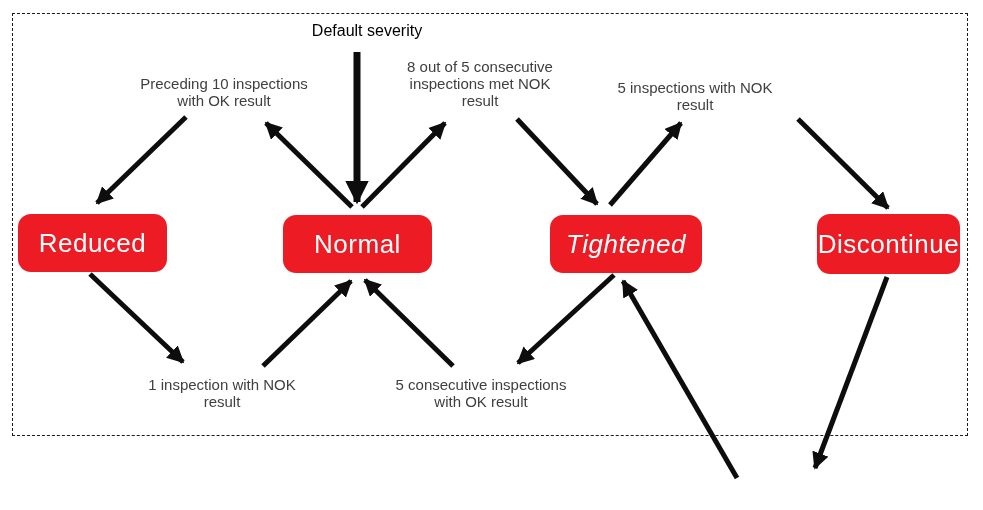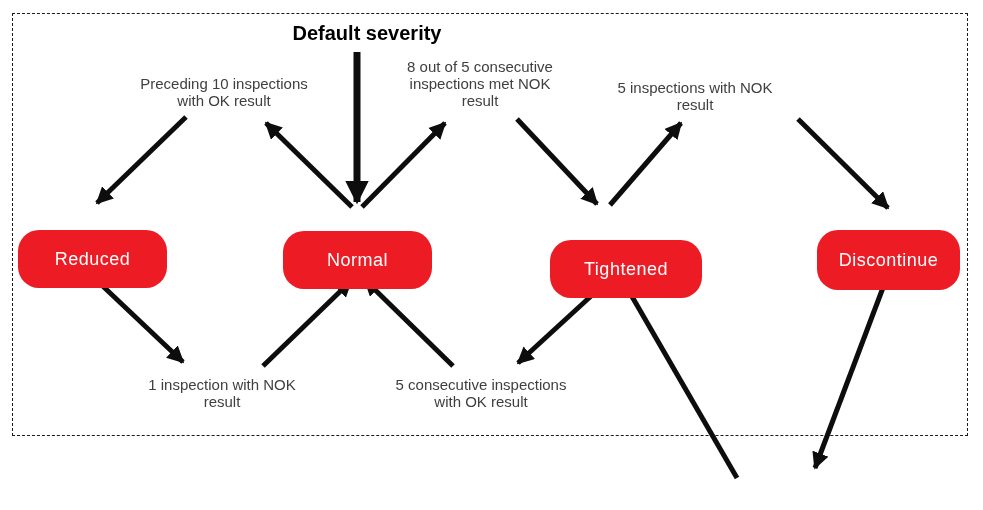--- a/index.html
+++ b/index.html
@@ -16,40 +16,40 @@
     font-family:"Liberation Sans","DejaVu Sans",sans-serif;
   }
   .frame{
     position:absolute;left:12px;top:13px;width:954px;height:421px;
     border:1px dashed #1a1a1a;
   }
   .arrows{position:absolute;left:0;top:0;width:983px;height:510px;}
   .arrows line{stroke:var(--arrow);}
   .arrows .ah{fill:var(--arrow);}
   .node{
-    position:absolute;height:58px;border-radius:21px;background:var(--node-fill);
+    position:absolute;height:58px;border-radius:13px;background:var(--node-fill);
     color:var(--node-text);display:flex;align-items:center;justify-content:center;
-    font-size:18px;font-weight:300;letter-spacing:0.5px;margin-top:16px;
+    font-size:26px;font-weight:300;letter-spacing:0.5px;
   }
   .node-reduced{left:18px;top:214px;width:149px;}
   .node-normal{left:283px;top:215px;width:149px;}
-  .node-tightened{left:550px;top:224px;width:152px;}
+  .node-tightened{left:550px;top:215px;width:152px;font-style:italic;}
   .node-discontinue{left:817px;top:214px;width:143px;height:60px;}
   .tlabel{
     position:absolute;transform:translateX(-50%);text-align:center;
     white-space:pre-line;font-size:15px;line-height:17px;color:var(--label-text);
   }
   .tl-preceding{left:224px;top:75px;}
   .tl-2of5{left:480px;top:58px;}
   .tl-5nok{left:695px;top:79px;}
   .tl-1nok{left:222px;top:376px;}
   .tl-5ok{left:481px;top:376px;}
   .title{
     position:absolute;left:367px;top:22px;transform:translateX(-50%);
-    font-size:20px;font-weight:bold;color:var(--title-text);white-space:nowrap;
+    font-size:16px;font-weight:normal;color:var(--title-text);white-space:nowrap;
   }
   .manual-note{
     position:absolute;left:777px;top:481px;transform:translateX(-50%);
     font-size:16px;font-weight:bold;color:var(--manual-text);white-space:nowrap;
   }
 </style>
 </head>
 <body>
 
 <div class="canvas">

